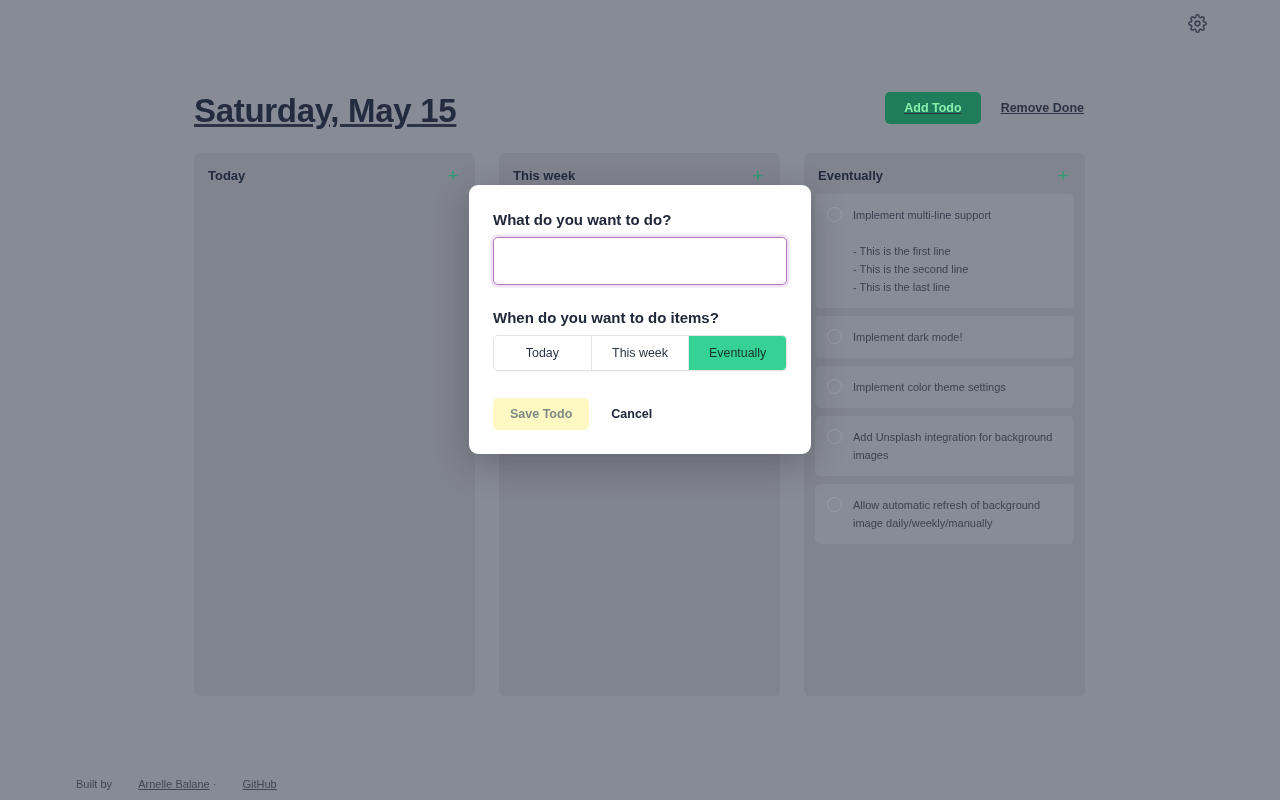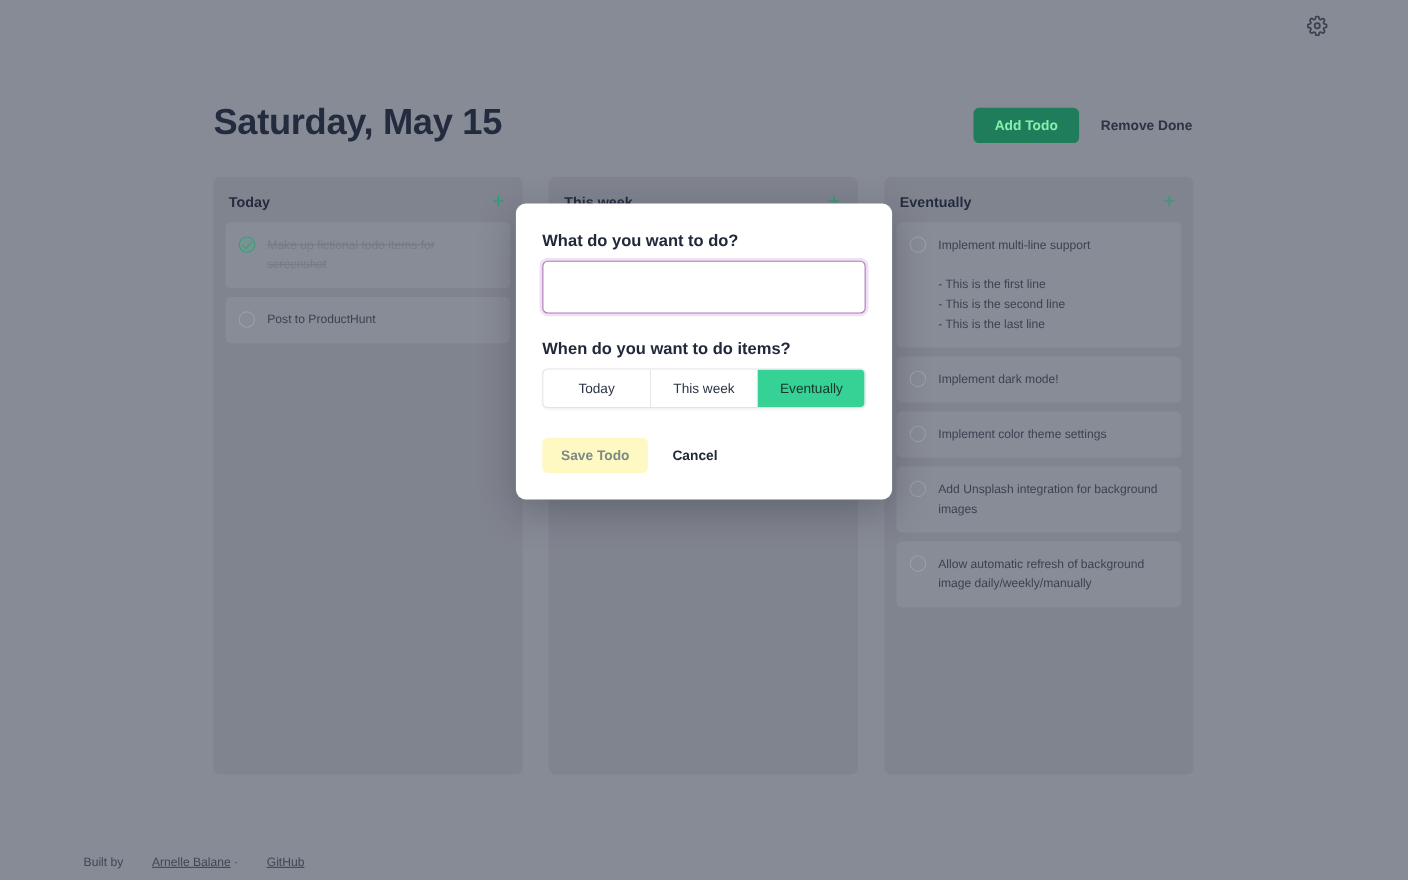--- a/index.html
+++ b/index.html
@@ -35,25 +35,26 @@
     display: flex;
     align-items: center;
     justify-content: center;
     cursor: pointer;
     opacity: .85;
   }
   .gear-btn svg { display: block; }
 
   
   .header {
-    margin: 92px 194px 8px 194px;
+    margin: 92px 194px 0 194px;
     width: 892px;
     display: flex;
-    align-items: flex-end;
+    align-items: flex-start;
     justify-content: space-between;
+    text-decoration: underline;
   }
   .page-title {
     font-size: 33px;
     font-weight: 700;
     letter-spacing: -0.3px;
     color: #232b3e;
     line-height: 1.15;
   }
   .header-actions {
     display: flex;
@@ -297,30 +298,20 @@
       <button class="btn-primary">Add Todo</button>
       <button class="btn-link">Remove Done</button>
     </div>
   </div>
 
   <div class="board" id="board">
       <div class="column">
         <div class="column-head">
           <div class="column-title">Today</div>
           <div class="add-icon">+</div>
-        </div>
-        <div class="column-body">
-          <div class="todo completed">
-            <span class="check done"></span>
-            <span class="todo-text">Make up fictional todo items for screenshot</span>
-          </div>
-          <div class="todo">
-            <span class="check"></span>
-            <span class="todo-text">Post to ProductHunt</span>
-          </div>
         </div>
       </div>
       <div class="column">
         <div class="column-head">
           <div class="column-title">This week</div>
           <div class="add-icon">+</div>
         </div>
         <div class="column-body"></div>
       </div>
       <div class="column">

